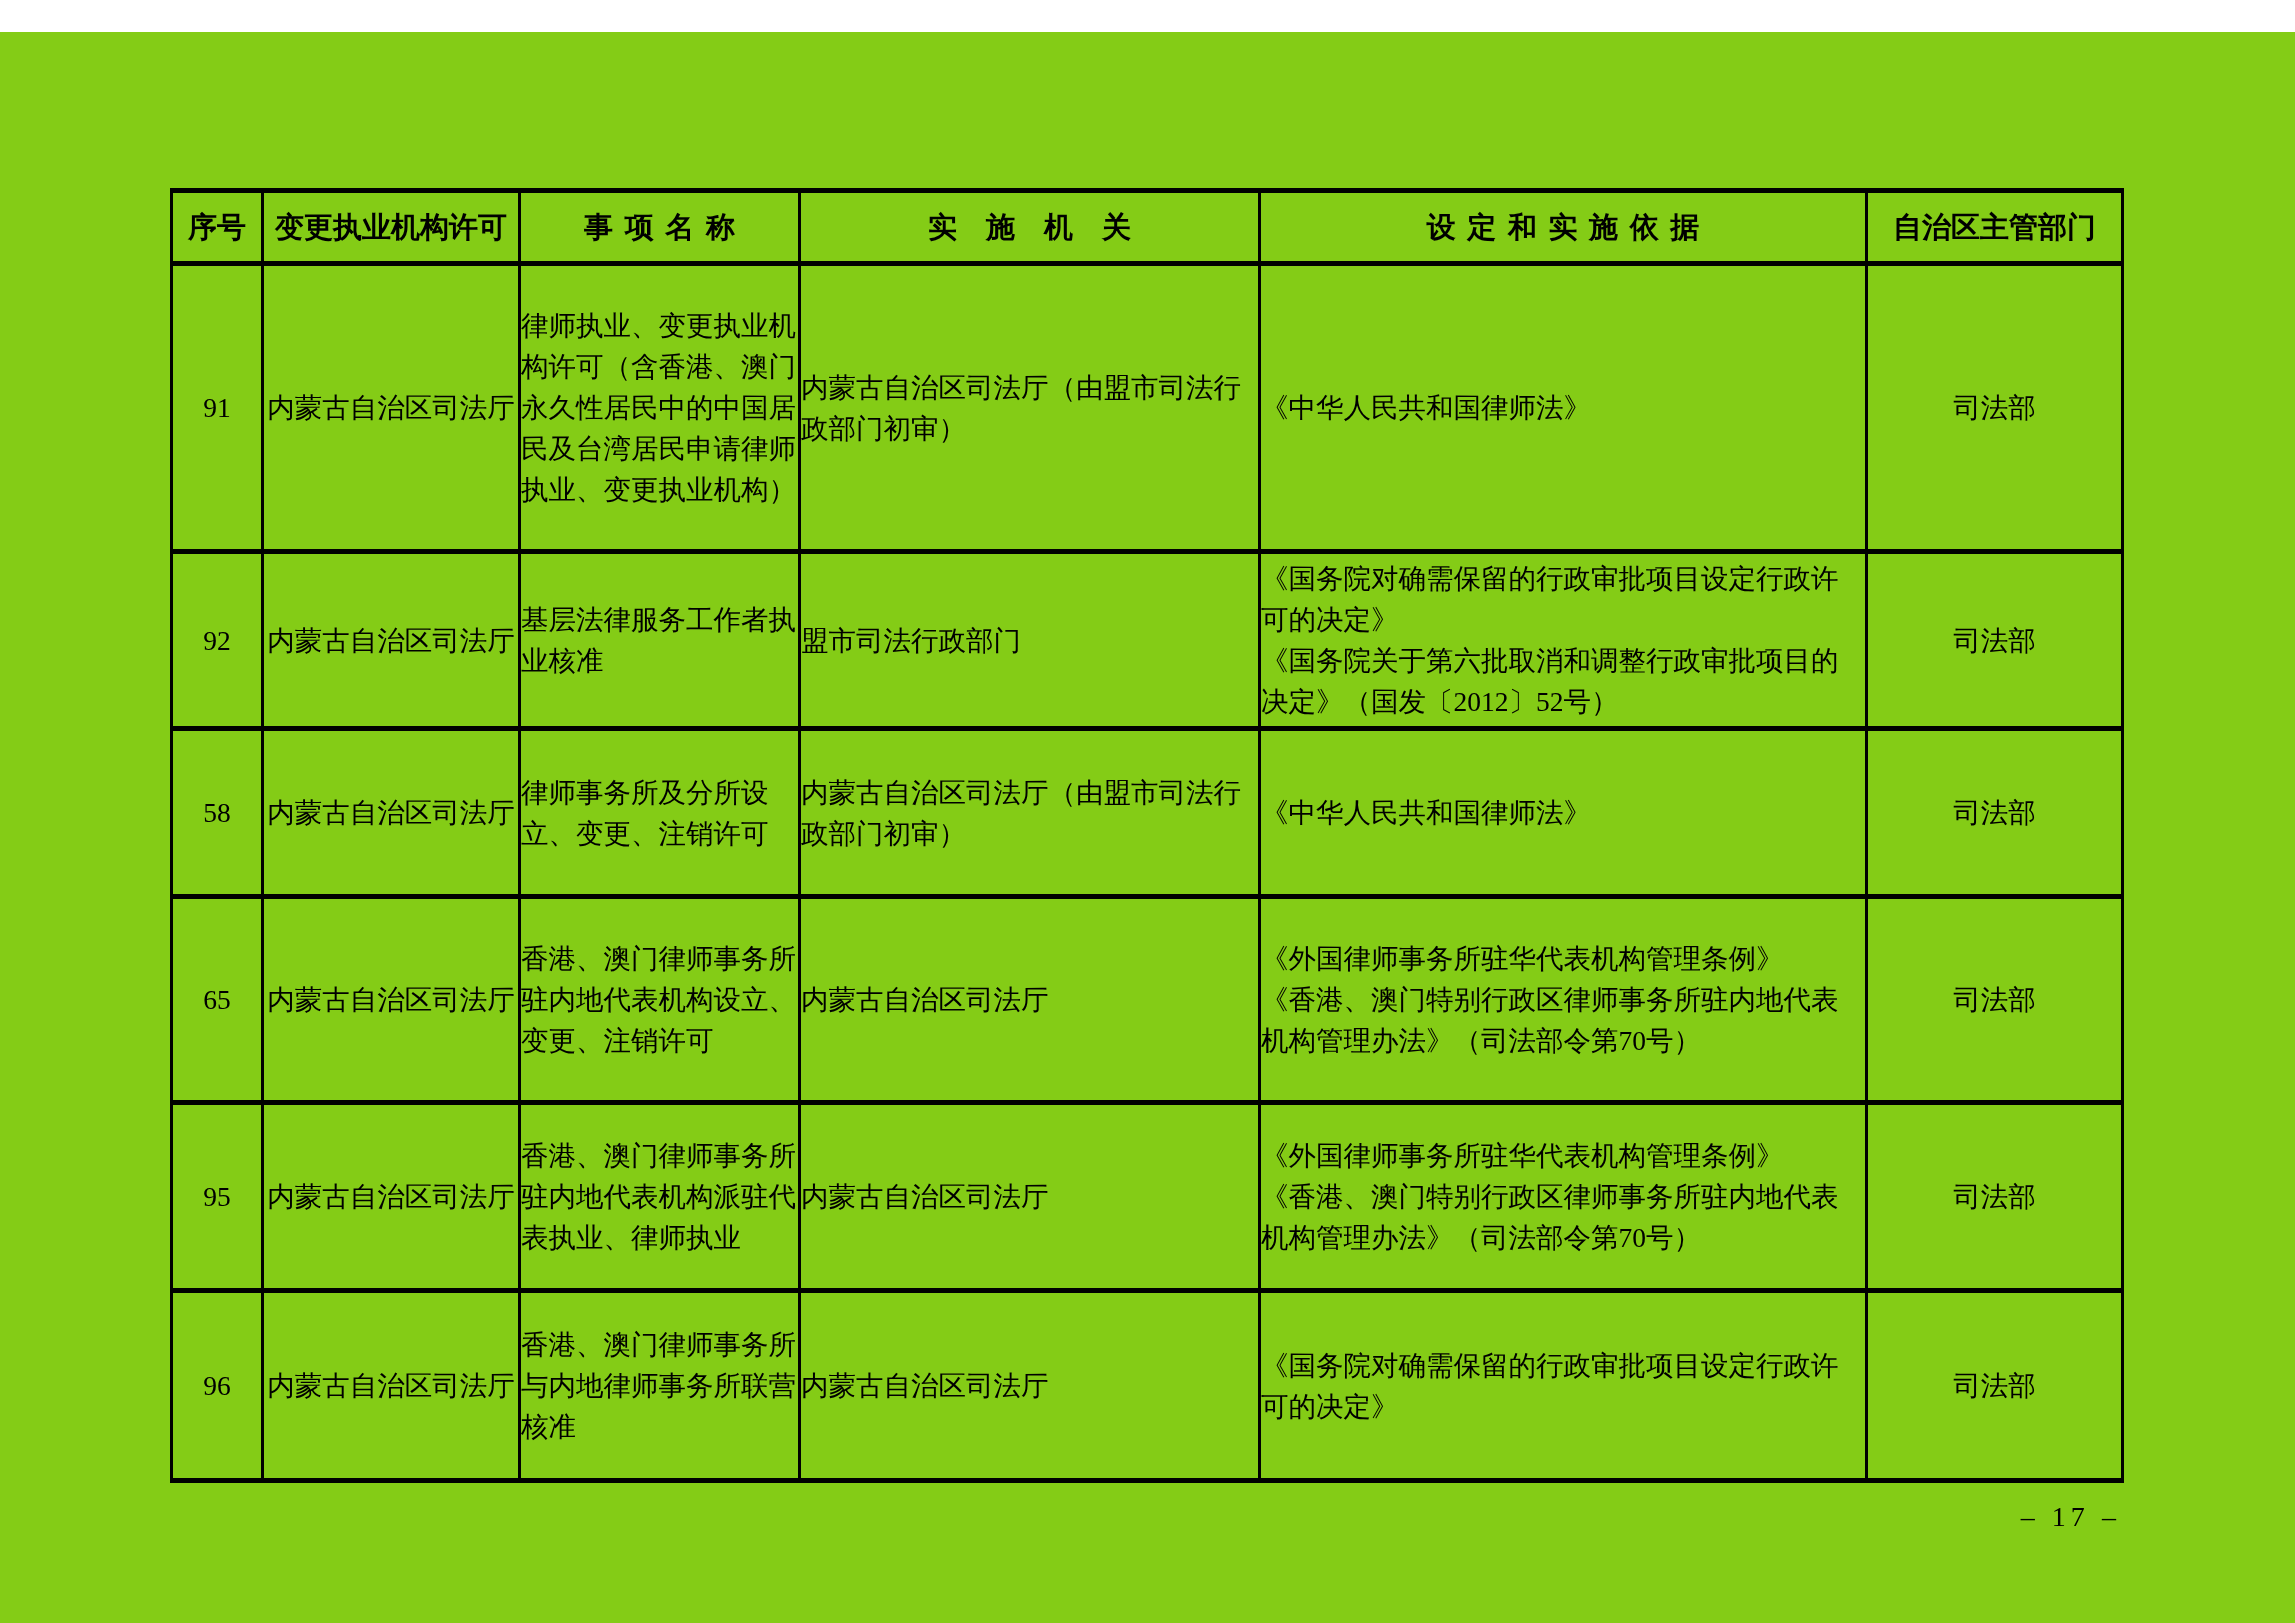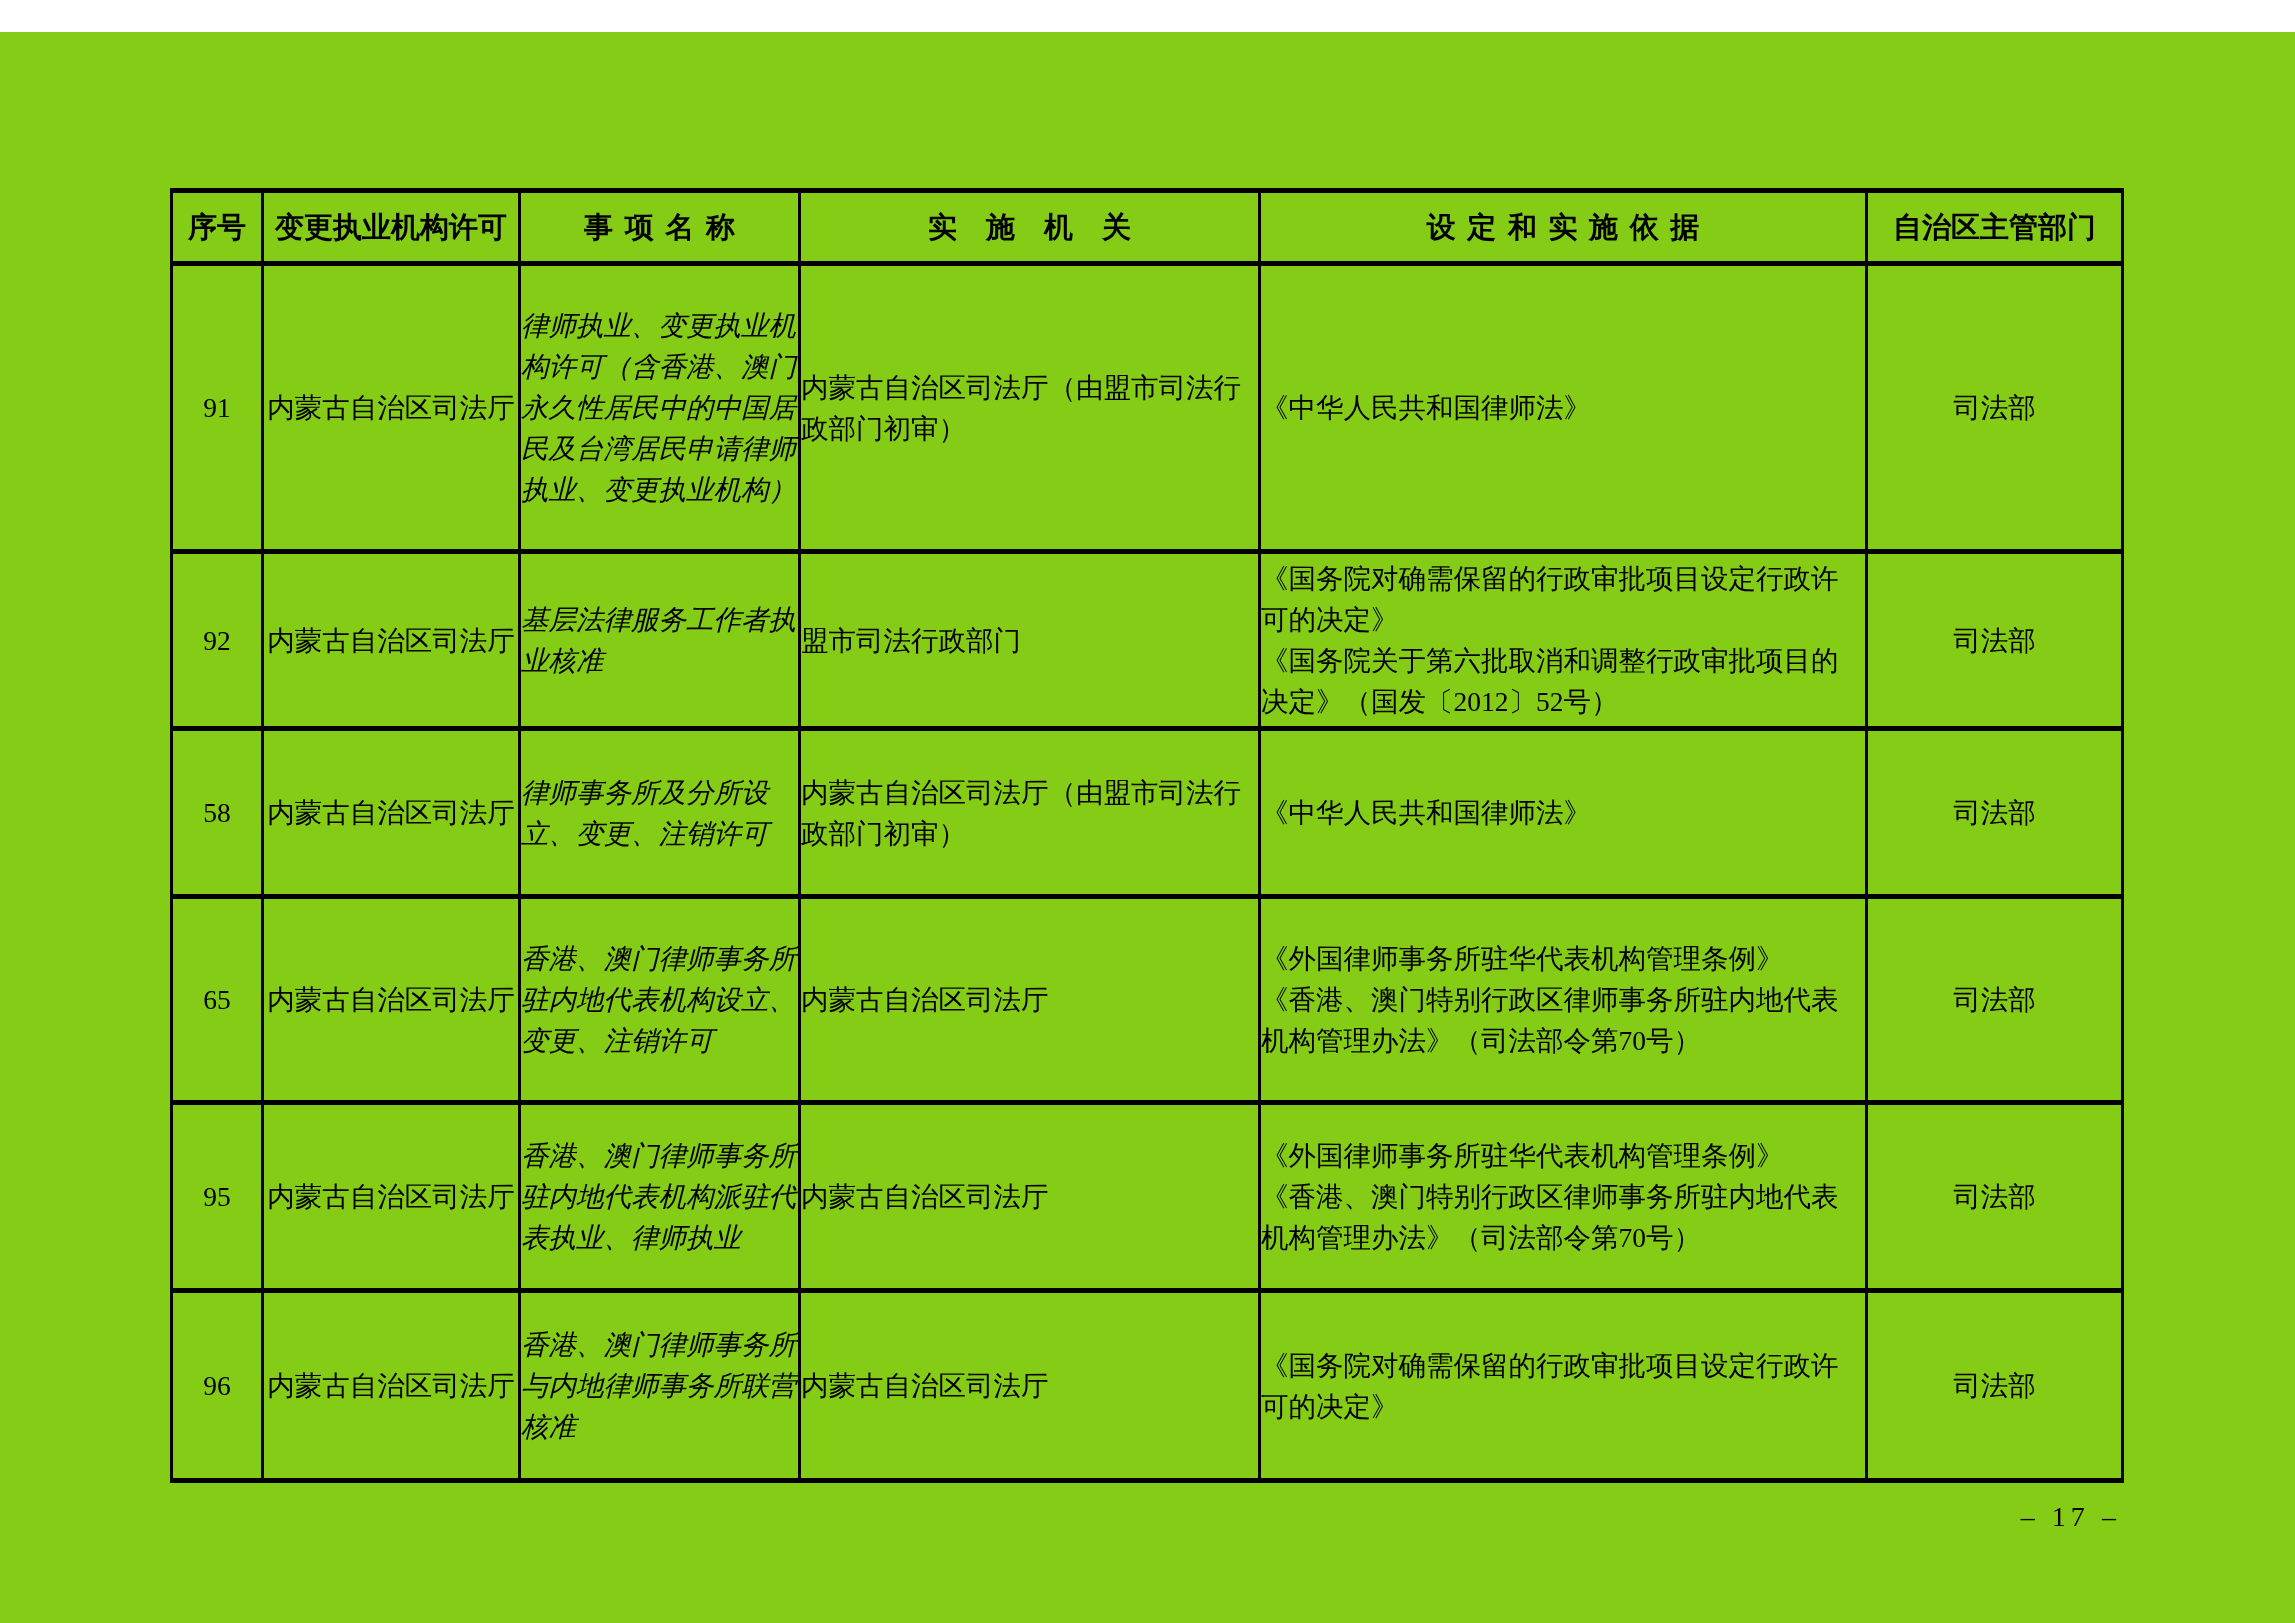--- a/index.html
+++ b/index.html
@@ -51,21 +51,21 @@
   }
   tr.hrow   { height: 73px; }
   tr.r0     { height: 288px; }
   tr.r1     { height: 177px; }
   tr.r2     { height: 168px; }
   tr.r3     { height: 206px; }
   tr.r4     { height: 188px; }
   tr.r5     { height: 190px; }
   td.c-no      { text-align: center; }
   td.c-dept    { text-align: center; padding: 0; }
-  td.c-item    { text-align: left; padding: 0 5.2px; font-style: italic; }
+  td.c-item    { text-align: left; padding: 0 5.2px; }
   td.c-agency  { text-align: left; padding: 0 2.6px; }
   td.c-basis   { text-align: left; padding: 0 5.2px; white-space: pre-line; }
   td.c-central { text-align: center; font-family: Liberation Serif, serif; }
   .page-number {
     position: absolute;
     left: 170px;
     top: 1469px;
     width: 1951px;
     text-align: right;
     font-size: 28px;

